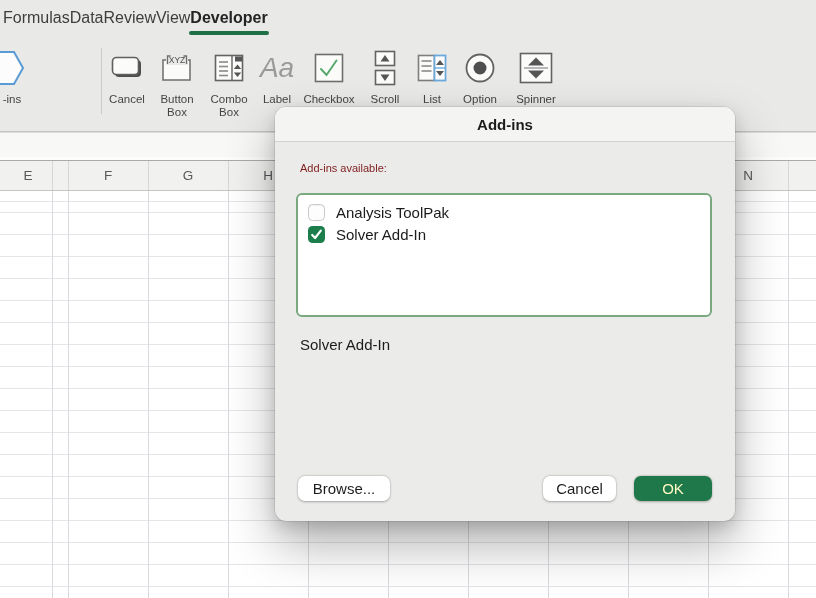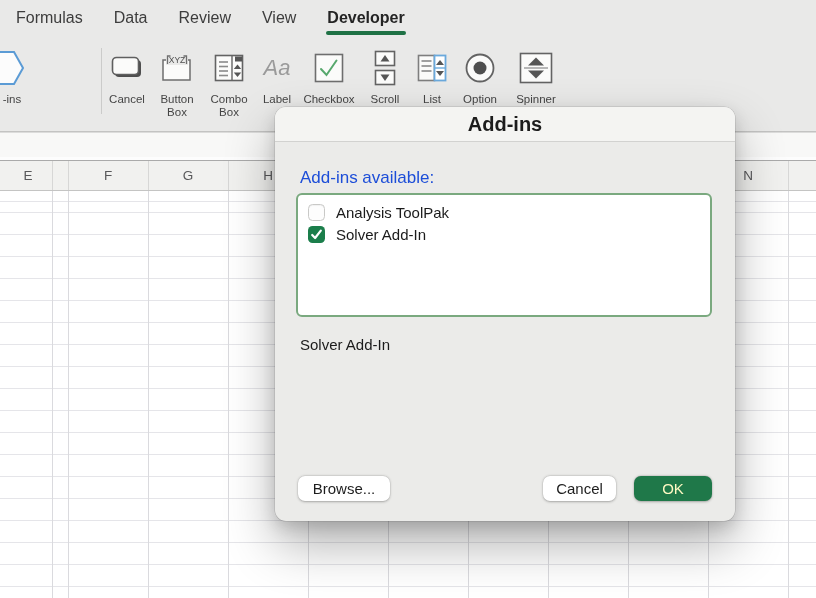--- a/index.html
+++ b/index.html
@@ -3,39 +3,39 @@
 <meta charset="utf-8">
 <style>
   html,body{margin:0;padding:0;}
   body{
     position:relative;width:816px;height:598px;overflow:hidden;
     background:#e9e9e8;font-family:"Liberation Sans",sans-serif;
     -webkit-font-smoothing:antialiased;
   }
   
   .menubar{position:absolute;top:0;left:0;right:0;height:36px;display:flex;align-items:center;
-    padding-left:16px;gap:31px;font-size:16px;color:#3d3d3d;text-align:center;}
+    padding-left:3px;font-size:16px;color:#3d3d3d;text-align:center;}
   .menu-tab{position:relative;white-space:nowrap;cursor:default;}
   .menu-tab.active{font-weight:bold;color:#242424;}
   .menu-tab.active::after{content:"";position:absolute;left:-1px;right:-1px;bottom:-8px;height:4px;
     background:#1f7145;border-radius:2px;}
   
   .ribbon{position:absolute;top:36px;left:0;right:0;height:95px;border-bottom:1px solid #c3c3c2;}
   .ribbon-item{display:flex;flex-direction:column;align-items:center;}
   .icon-box{height:44px;display:flex;align-items:center;justify-content:center;}
   .ctl-label{font-size:11.5px;color:#454545;text-align:center;line-height:1.12;margin-top:3px;}
   .partial-addin{position:absolute;left:-10px;top:10px;width:44px;}
   .partial-addin .icon-box{margin-left:-14px;}
   .excel-addins{position:absolute;left:24px;top:10px;width:58px;}
   .excel-addins .sel-bg{width:40px;height:40px;background:#c5c5c4;border-radius:5px;
     display:flex;align-items:center;justify-content:center;}
   .group-divider{position:absolute;left:101px;top:12px;width:1px;height:66px;background:#cbcbca;}
   .controls-row{position:absolute;left:104px;top:10px;display:flex;gap:2px;}
   .w46{width:46px}.w50{width:50px}.w42{width:42px}.w58{width:58px}.w40{width:40px}.w52{width:52px}.w56{width:56px}
-  .aa{font-style:italic;font-size:22px;color:#9a9a9a;line-height:1;}
+  .aa{font-style:italic;font-size:28px;color:#9a9a9a;line-height:1;}
   
   .formula-strip{position:absolute;top:132px;left:0;right:0;height:24px;background:#f8f8f7;
     border-top:1px solid #dcdcdb;border-bottom:1px solid #aaaaaa;}
   .double-line{position:absolute;top:157px;left:0;right:0;height:3px;background:#fdfdfd;
     border-bottom:1px solid #aaaaaa;}
   .col-headers{position:absolute;top:161px;left:0;right:0;height:29px;background:#f1f1ef;
     border-bottom:1px solid #c4c4c3;
     background-image:repeating-linear-gradient(90deg,#d7d7d6 0 1px,transparent 1px 80px);
     background-position:68px 0;}
   .col-letter{position:absolute;top:0;width:80px;height:29px;line-height:29px;text-align:center;
@@ -44,22 +44,22 @@
     background-image:
       repeating-linear-gradient(90deg,#dadade 0 1px,transparent 1px 80px),
       repeating-linear-gradient(180deg,#e5e5e9 0 1px,transparent 1px 22px);
     background-position:68px 0,0 21px;}
   
   .dialog{position:absolute;left:275px;top:107px;width:460px;height:414px;background:#ebebe9;
     border-radius:11px;z-index:10;
     box-shadow:0 0 0 0.5px rgba(0,0,0,0.16),0 24px 50px rgba(0,0,0,0.30),0 6px 16px rgba(0,0,0,0.15);}
   .dlg-titlebar{height:34px;background:#f4f4f2;border-bottom:1px solid #d2d2d0;border-radius:11px 11px 0 0;
     display:flex;align-items:center;justify-content:center;}
-  .dlg-title{font-weight:bold;font-size:20px;color:#1c1c1c;}
-  .dlg-label{position:absolute;left:25px;top:61px;font-size:17px;color:#1d4ed8;}
+  .dlg-title{font-weight:bold;font-size:15px;color:#1c1c1c;}
+  .dlg-label{position:absolute;left:25px;top:55px;font-size:11px;color:#7f1d1d;}
   .listbox{position:absolute;left:21px;top:86px;width:416px;height:124px;box-sizing:border-box;
     background:#ffffff;border:2.5px solid #7aa97f;border-radius:6px;padding:6px 0 0 10px;}
   .list-item{display:flex;align-items:center;gap:11px;height:22px;font-size:15px;color:#1b1b1b;}
   .cb{width:17px;height:17px;border-radius:4.5px;box-sizing:border-box;flex:0 0 auto;}
   .cb.unchecked{border:1.5px solid #c9c9c7;background:#fdfdfd;box-shadow:inset 0 1px 1px rgba(0,0,0,0.05);}
   .cb.checked{background:#1b7e4b;display:flex;align-items:center;justify-content:center;}
   .dlg-desc{position:absolute;left:25px;top:229px;font-size:15px;color:#1b1b1b;}
   .dlg-btn{position:absolute;top:369px;height:25px;border-radius:7px;font-size:15px;
     display:flex;align-items:center;justify-content:center;cursor:default;
     background:#ffffff;color:#1d1d1d;

